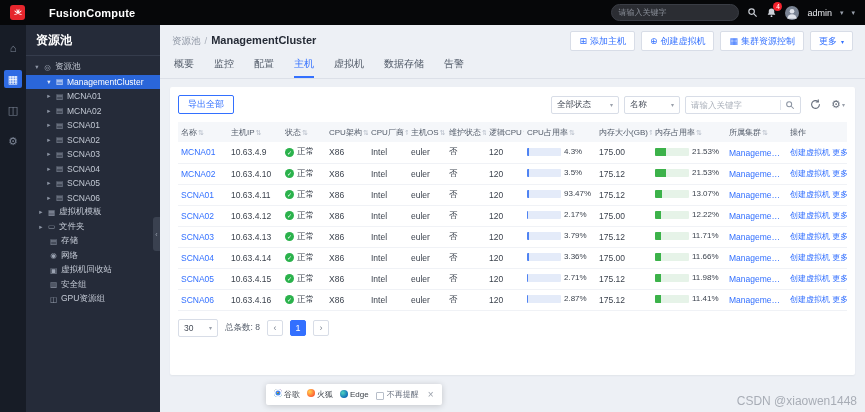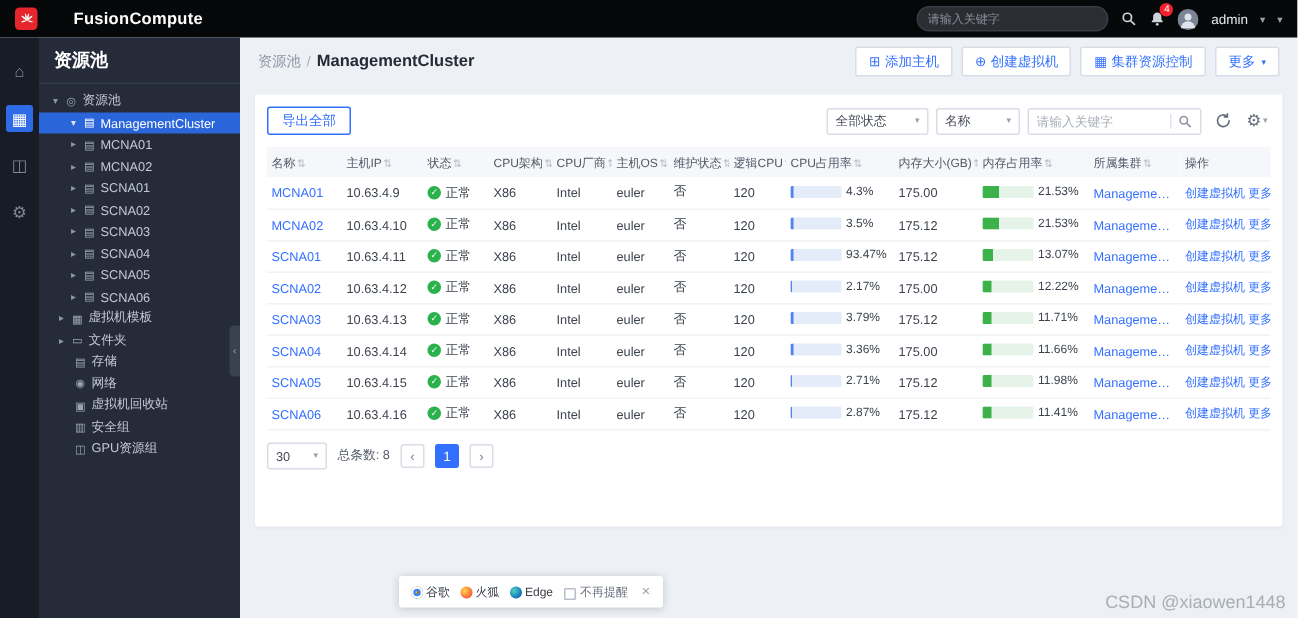--- a/index.html
+++ b/index.html
@@ -83,21 +83,21 @@
   .bar .fill{display:block;height:100%}
   .bar.cpu .fill{background:#4f83f2}
   .bar.mem .fill{background:#3cb24a}
 
   .pagination{display:flex;align-items:center;gap:7px;margin-top:8px;font-size:8.5px;color:#58606d}
   .psize{width:40px}
   .pg-btn{min-width:16px;height:16px;display:inline-flex;align-items:center;justify-content:center;border:1px solid #d8dde7;border-radius:2px;background:#fff;color:#7a8290;cursor:pointer;font-size:9px}
   .pg-btn.active{background:#3370ff;border-color:#3370ff;color:#fff}
 
   .banner{position:absolute;left:266px;bottom:7px;background:#fff;box-shadow:0 1px 6px rgba(0,0,0,.18);border-radius:2px;height:21px;display:flex;align-items:center;padding:0 8px;gap:7px;font-size:8px;color:#3a4048;white-space:nowrap}
-  .browser{display:inline-flex;align-items:center;gap:2px;cursor:pointer}
+  .browser{display:inline-flex;align-items:flex-start;gap:2px;cursor:pointer}
   .dot{width:8px;height:8px;border-radius:50%;display:inline-block;flex:none}
   .dot.chrome{background:conic-gradient(#ea4335 0 33%,#34a853 33% 66%,#fbbc05 66% 100%);box-shadow:inset 0 0 0 1.5px #fff,inset 0 0 0 3px #4285f4}
   .dot.firefox{background:radial-gradient(circle at 35% 35%,#ffd54d,#ff7139 60%,#e3371e)}
   .dot.edge{background:radial-gradient(circle at 35% 35%,#4fd4c0,#0f6fb8 70%)}
   .dismiss{display:inline-flex;align-items:flex-end;gap:3px;color:#6a7280;cursor:pointer}
   .cb{width:8px;height:8px;border:1px solid #b7bec9;border-radius:1px;background:#fff;flex:none}
   .close{color:#9aa0ab;font-size:10px;cursor:pointer;margin-left:2px}
   .watermark{position:absolute;right:8px;bottom:4px;font-size:12px;color:#a8adb6}
 </style>
 </head>
@@ -261,20 +261,29 @@
           <span class="bicon">▦</span>
           <span>集群资源控制</span>
         </button>
         <button class="abtn">
           <span>更多</span>
           <span class="chevd">▾</span>
         </button>
       </div>
     </div>
 
+    <div class="tabs" id="tabs">
+        <div class="tab">概要</div>
+        <div class="tab">监控</div>
+        <div class="tab">配置</div>
+        <div class="tab active">主机</div>
+        <div class="tab">虚拟机</div>
+        <div class="tab">数据存储</div>
+        <div class="tab">告警</div>
+      </div>
 
     <div class="card">
       <div class="toolbar">
         <button class="export">导出全部</button>
         <div class="tb-right">
           <div class="select sel-status">
             <span>全部状态</span>
             <span class="chevd">▾</span>
           </div>
           <div class="select sel-field">

